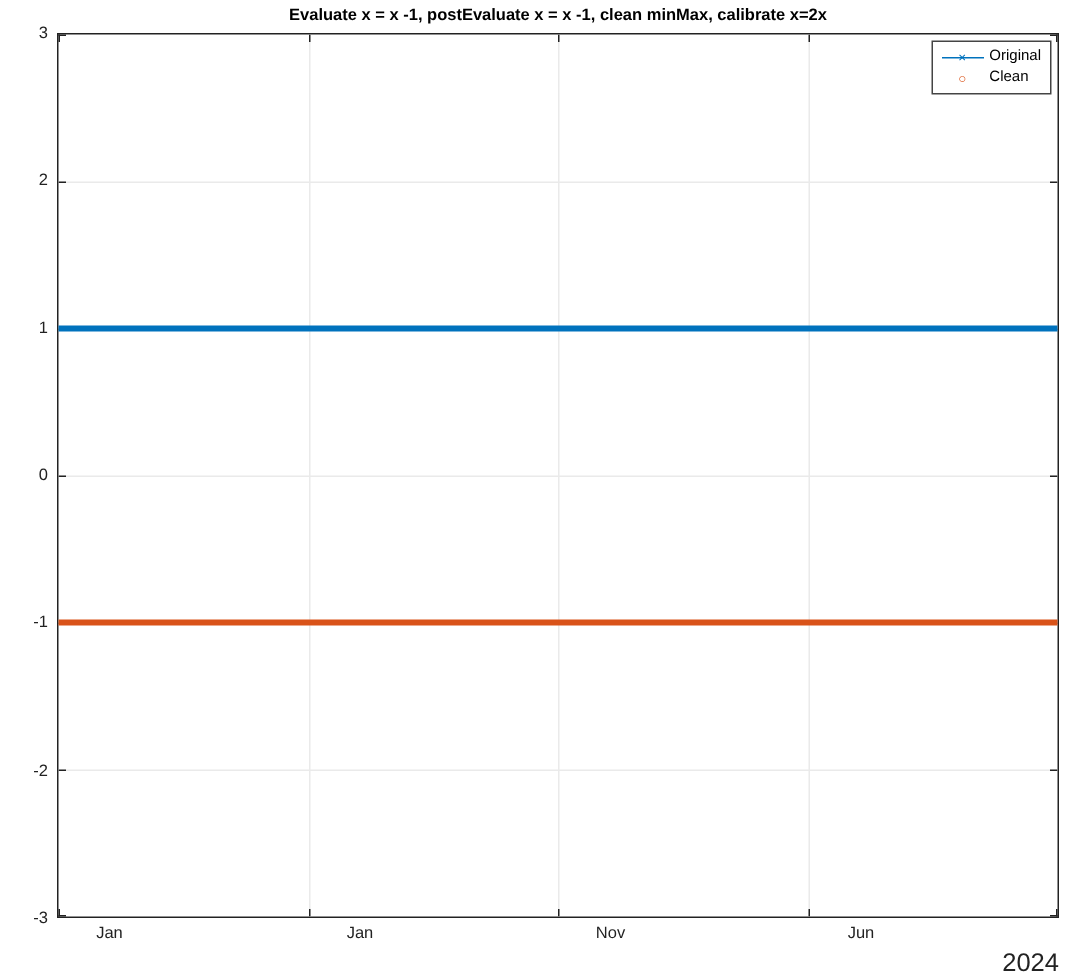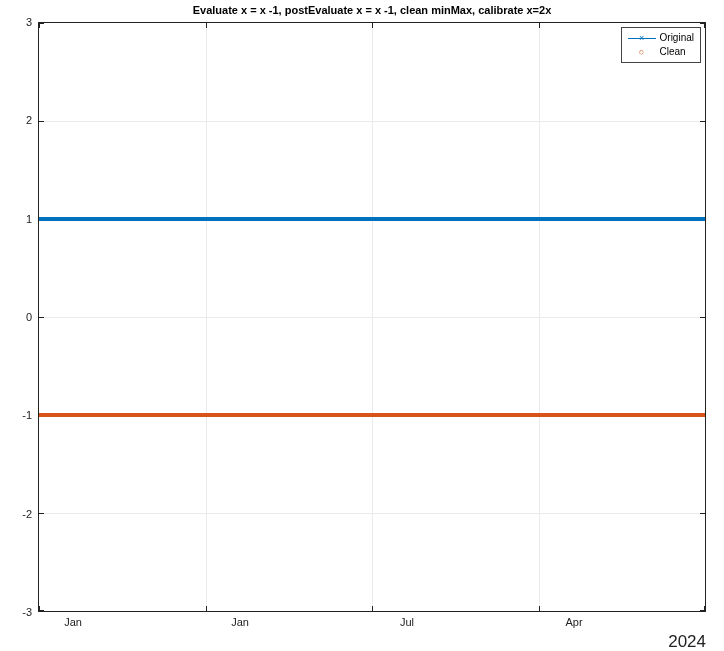--- a/index.html
+++ b/index.html
@@ -202,18 +202,18 @@
   <div class="ytick" style="top:0%">3</div>
   <div class="ytick" style="top:16.6667%">2</div>
   <div class="ytick" style="top:33.3333%">1</div>
   <div class="ytick" style="top:50%">0</div>
   <div class="ytick" style="top:66.6667%">-1</div>
   <div class="ytick" style="top:83.3333%">-2</div>
   <div class="ytick" style="top:100%">-3</div>
 
   <div class="xtick" style="left:0%">Jan</div>
   <div class="xtick" style="left:25%">Jan</div>
-  <div class="xtick" style="left:50%">Jul</div>
-  <div class="xtick" style="left:75%">Apr</div>
+  <div class="xtick" style="left:50%">Nov</div>
+  <div class="xtick" style="left:75%">Jun</div>
   <div class="xtick" style="left:100%">Jan</div>
 
   <div class="xlabel-year">2024</div>
 </div>
 
 </body></html>

